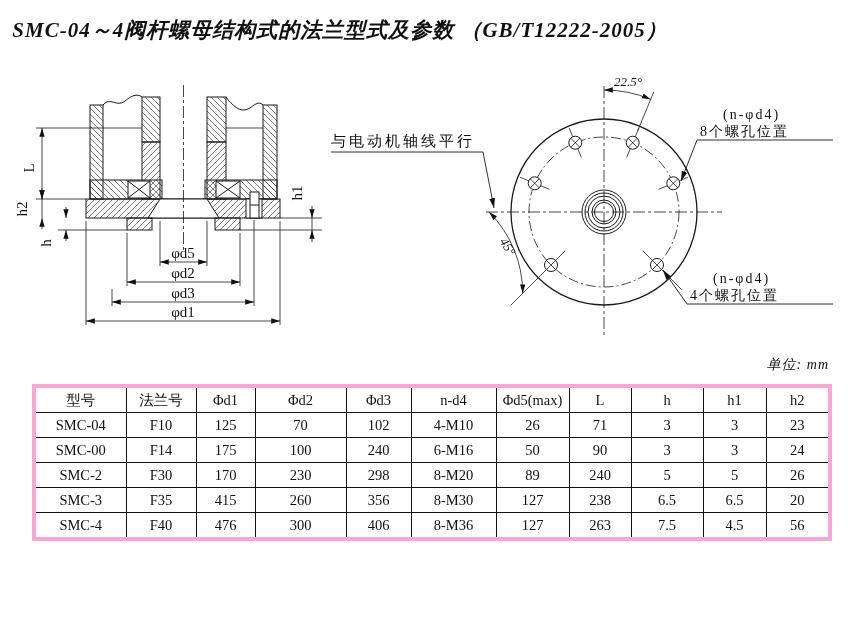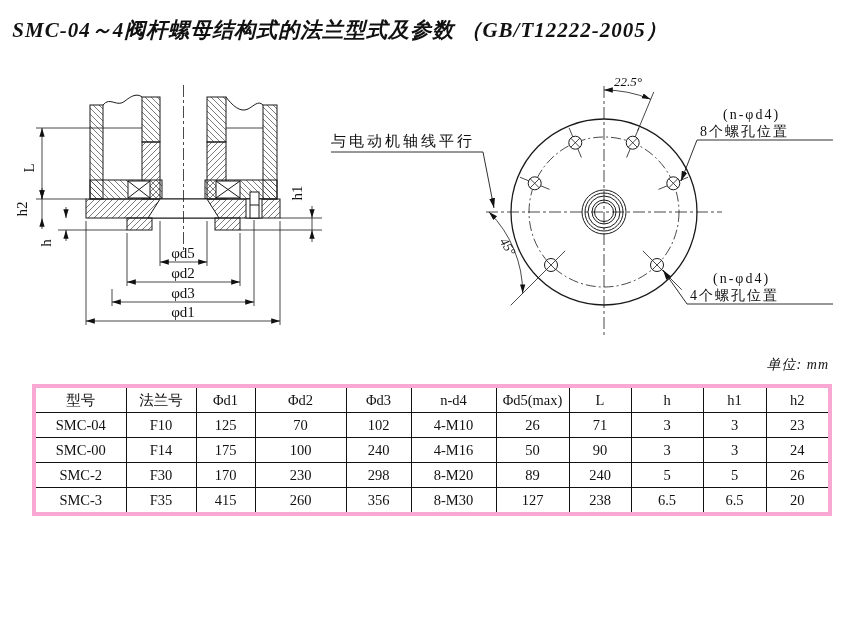--- a/index.html
+++ b/index.html
@@ -247,21 +247,21 @@
         <td>3</td>
         <td>3</td>
         <td>23</td>
       </tr>
       <tr>
         <td>SMC-00</td>
         <td>F14</td>
         <td>175</td>
         <td>100</td>
         <td>240</td>
-        <td>4-M16</td>
+        <td>6-M16</td>
         <td>50</td>
         <td>90</td>
         <td>3</td>
         <td>3</td>
         <td>24</td>
       </tr>
       <tr>
         <td>SMC-2</td>
         <td>F30</td>
         <td>170</td>
@@ -280,14 +280,27 @@
         <td>415</td>
         <td>260</td>
         <td>356</td>
         <td>8-M30</td>
         <td>127</td>
         <td>238</td>
         <td>6.5</td>
         <td>6.5</td>
         <td>20</td>
       </tr>
+      <tr>
+        <td>SMC-4</td>
+        <td>F40</td>
+        <td>476</td>
+        <td>300</td>
+        <td>406</td>
+        <td>8-M36</td>
+        <td>127</td>
+        <td>263</td>
+        <td>7.5</td>
+        <td>4.5</td>
+        <td>56</td>
+      </tr>
     </tbody>
 </table>
 
 </body></html>

